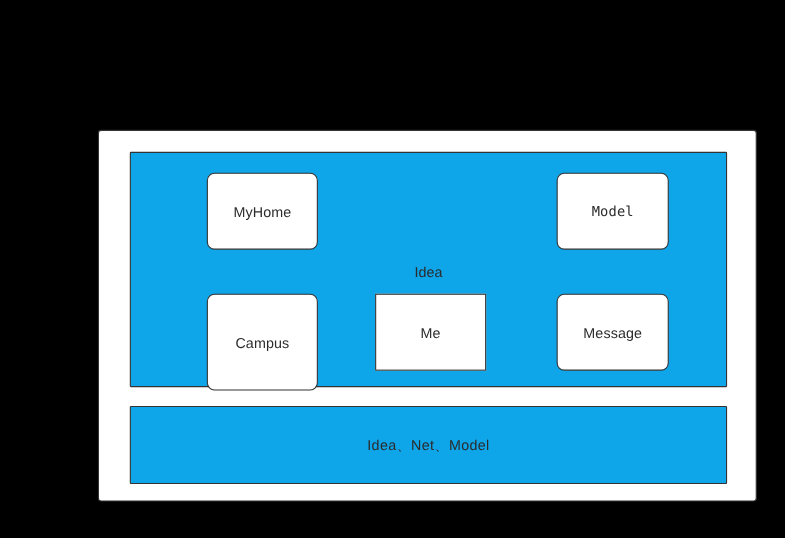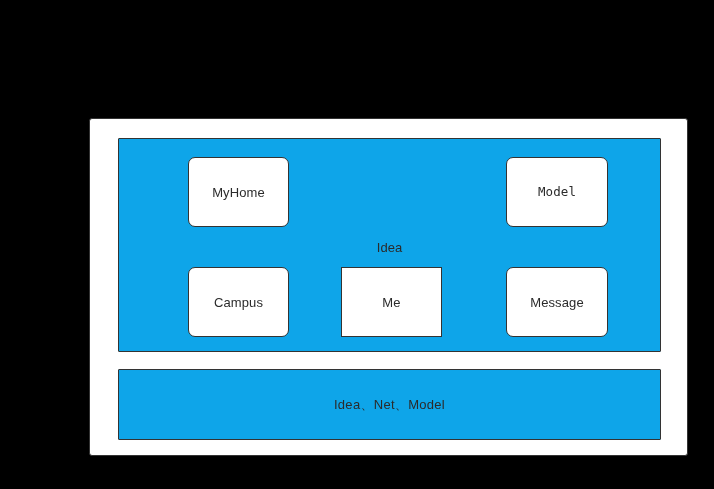--- a/index.html
+++ b/index.html
@@ -81,21 +81,21 @@
     white-space: nowrap;
   }
   .module-label.mono {
     font-family: "DejaVu Sans Mono", monospace;
     font-size: 12.5px;
   }
 
   
   #box-myhome  { left: 69px;  top: 18px;  width: 101px; height: 70px; }
   #box-idea    { left: 387px; top: 18px;  width: 102px; height: 70px; }
-  #box-campus  { left: 69px;  top: 128px; width: 101px; height: 70px; }
+  #box-campus  { left: 69px;  top: 128px; width: 101px; height: 88px; }
   #box-me      { left: 222px; top: 128px; width: 101px; height: 70px; }
   #box-message { left: 387px; top: 128px; width: 102px; height: 70px; }
 
   
   .layer-caption {
     position: absolute;
     font-size: 13px;
     color: #2b2b2b;
     line-height: 1;
     white-space: nowrap;

